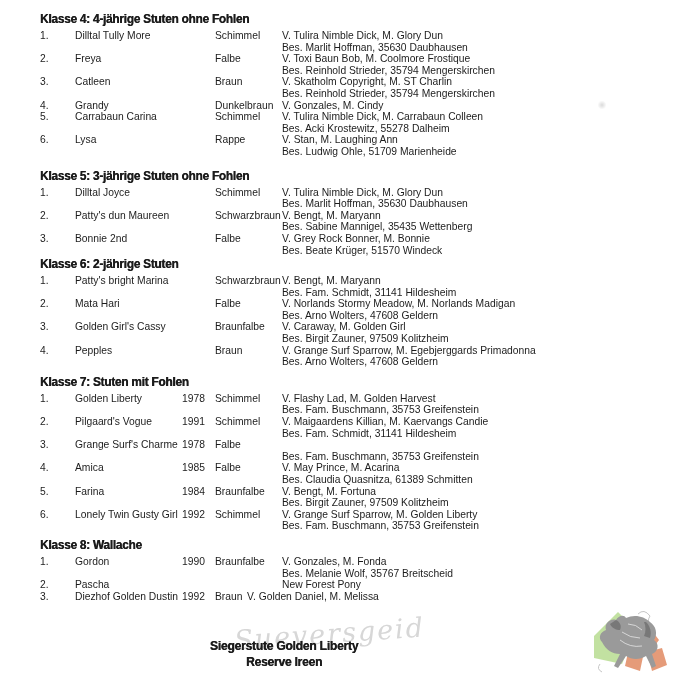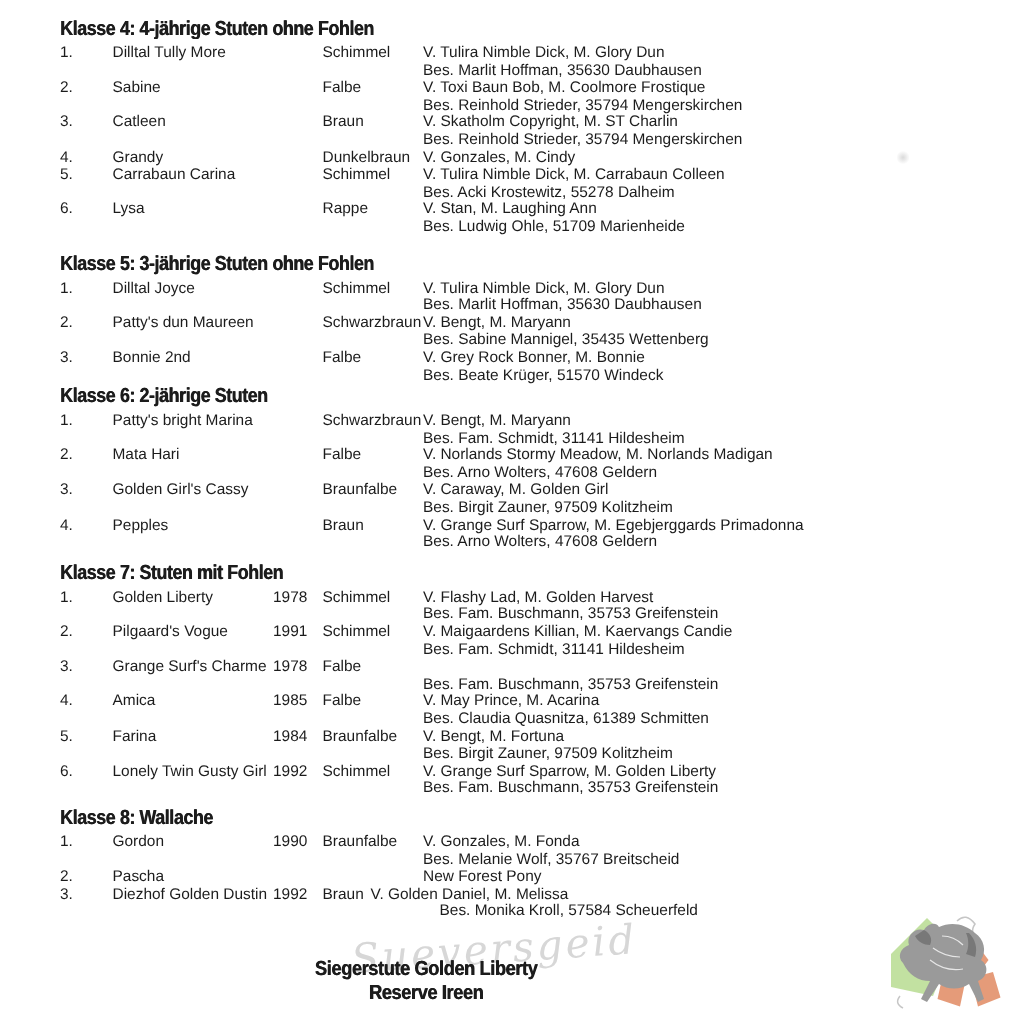--- a/index.html
+++ b/index.html
@@ -61,21 +61,21 @@
             <span class="c-color">Schimmel</span>
             <span style="left: 282px;">V. Tulira Nimble Dick, M. Glory Dun</span>
           </div>
           <div class="line">
             <span style="left: 282px;">Bes. Marlit Hoffman, 35630 Daubhausen</span>
           </div>
         </div>
         <div class="entry">
           <div class="line">
             <span class="c-num">2.</span>
-            <span class="c-name">Sabine</span>
+            <span class="c-name">Freya</span>
             <span class="c-color">Falbe</span>
             <span style="left: 282px;">V. Toxi Baun Bob, M. Coolmore Frostique</span>
           </div>
           <div class="line">
             <span style="left: 282px;">Bes. Reinhold Strieder, 35794 Mengerskirchen</span>
           </div>
         </div>
         <div class="entry">
           <div class="line">
             <span class="c-num">3.</span>
@@ -296,23 +296,20 @@
             <span style="left: 282px;">New Forest Pony</span>
           </div>
         </div>
         <div class="entry">
           <div class="line">
             <span class="c-num">3.</span>
             <span class="c-name">Diezhof Golden Dustin</span>
             <span class="c-year">1992</span>
             <span class="c-color">Braun</span>
             <span style="left: 247px;">V. Golden Daniel, M. Melissa</span>
-          </div>
-          <div class="line">
-            <span style="left: 293px;">Bes. Monika Kroll, 57584 Scheuerfeld</span>
           </div>
         </div>
       </div>
     </div>
 
   <div class="watermark">Sueversgeid</div>
 
   <div class="footer">
     <div>Siegerstute Golden Liberty</div>
     <div>Reserve Ireen</div>

